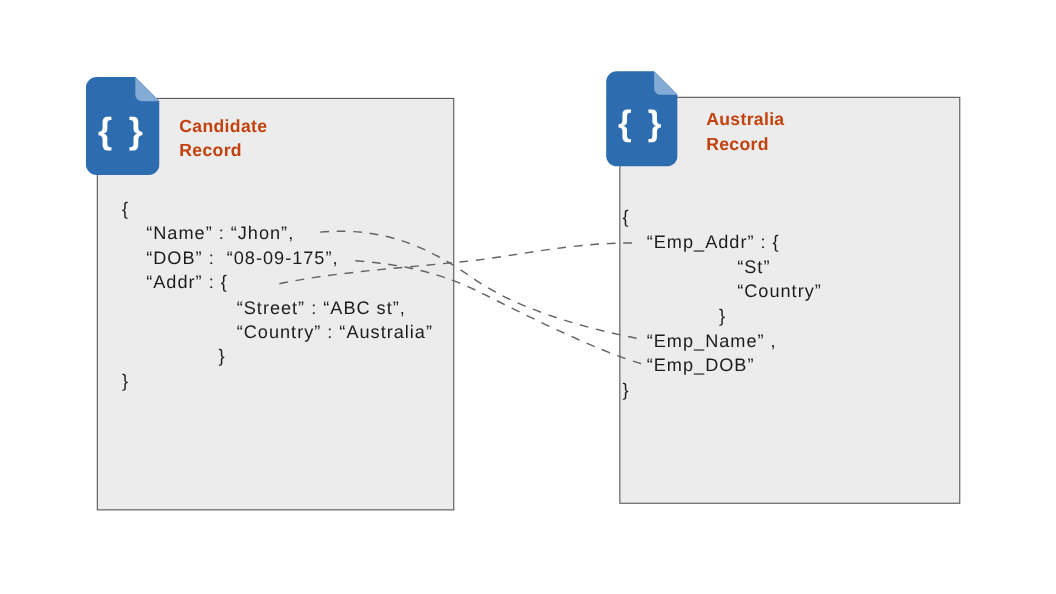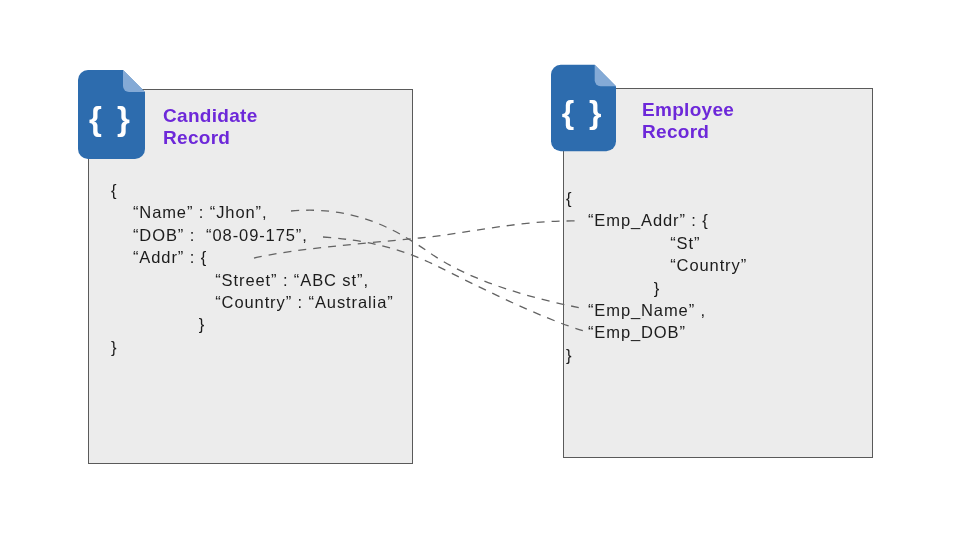--- a/index.html
+++ b/index.html
@@ -21,24 +21,24 @@
     border: 1px solid #5a5a5a;
     box-sizing: border-box;
   }
   #left-box  { left: 88px;  top: 89px; width: 325px; height: 375px; }
   #right-box { left: 563px; top: 88px; width: 310px; height: 370px; }
   .doc-icon { position: absolute; }
   #left-icon  { left: 78px;  top: 70px; }
   #right-icon { left: 551px; top: 64px; }
   .record-title {
     position: absolute;
-    font-size: 19px;
+    font-size: 16px;
     font-weight: bold;
     line-height: 21.5px;
-    color: #6d28d9;
+    color: #c2410c;
     white-space: pre-line;
     letter-spacing: 0.3px;
   }
   #left-title  { left: 163px; top: 105px; }
   #right-title { left: 642px; top: 99px; }
   .record-code {
     position: absolute;
     font-size: 16.5px;
     line-height: 22.4px;
     letter-spacing: 0.9px;
@@ -76,21 +76,21 @@
 
   <svg id="right-icon" class="doc-icon" width="65" height="88" viewBox="0 0 67 89">
     <path d="M10 0 H45 L67 22 V79 A10 10 0 0 1 57 89 H10 A10 10 0 0 1 0 79 V10 A10 10 0 0 1 10 0 Z" fill="#2d6cae"></path>
     <path d="M45 0 L67 22 H51 A6 6 0 0 1 45 16 Z" fill="#84aad6"></path>
     <text x="33" y="60" text-anchor="middle" font-size="33" font-weight="bold" fill="#ffffff" letter-spacing="3">{ }</text>
   </svg>
 
   <div id="left-title" class="record-title">Candidate
 Record</div>
 
-  <div id="right-title" class="record-title">Employee
+  <div id="right-title" class="record-title">Australia
 Record</div>
 
   <div id="left-code" class="record-code">{
     “Name” : “Jhon”,
     “DOB” :  “08-09-175”,
     “Addr” : {
                    “Street” : “ABC st”,
                    “Country” : “Australia”
                 }
 }</div>

